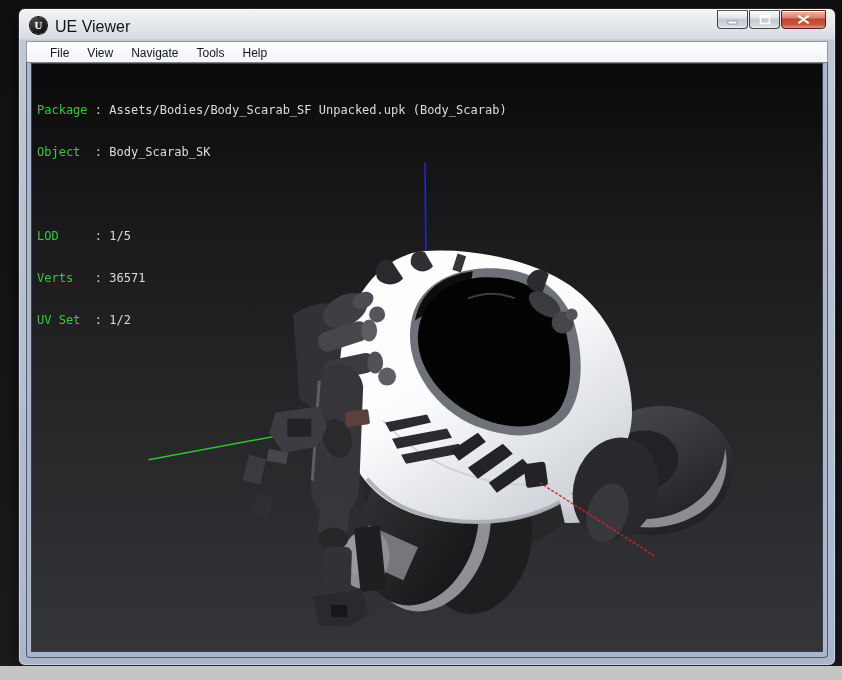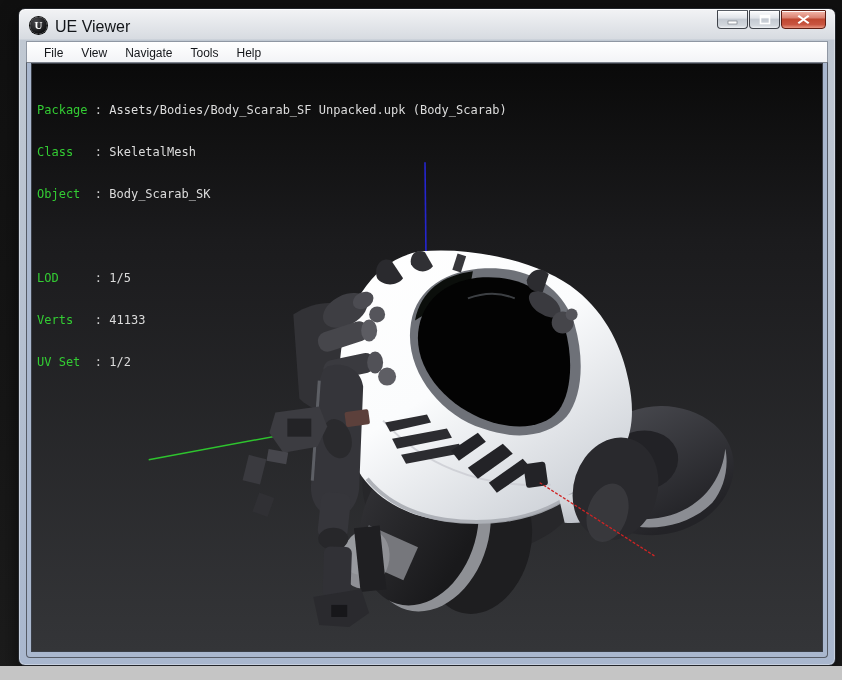--- a/index.html
+++ b/index.html
@@ -41,21 +41,21 @@
   }
   .win-btn svg{display:block;}
 
   .menubar{
     margin:0 7px;height:21px;
     background:linear-gradient(180deg,#ffffff,#f2f3f6);
     border:1px solid #8f97a3;border-bottom:none;
     display:flex;align-items:center;font-size:12px;color:#14161a;
   }
   .menu-item{padding:2px 9px;cursor:default;}
-  .menu-item:first-child{margin-left:8px;}
+  .menu-item:first-child{margin-left:14px;}
 
   .client{
     position:absolute;left:7px;right:7px;top:53px;bottom:7px;
     background:#a9b7ce;border:1px solid #555b66;border-top-color:#7d838d;
     border-radius:0 0 4px 4px;padding:0 4px 5px 4px;box-sizing:border-box;
   }
   .viewport{
     position:relative;width:100%;height:100%;overflow:hidden;
     border:1px solid #3a3e46;box-sizing:border-box;background:#0d0d0d;
   }
@@ -235,25 +235,24 @@
             <path d="M282,532 L330,524 L338,548 L318,562 L288,560 Z" fill="#2a2a2e"></path>
             <rect x="300" y="540" width="16" height="12" fill="#17171a"></rect>
           </g>
         </g>
 
         <line x1="509" y1="418" x2="624" y2="491" stroke-width="1.3" stroke-dasharray="3 1.6" stroke="#d02424"></line>
       </svg>
 
       <div class="overlay">
         <div class="row"><span class="lbl">Package</span><span class="sep">:</span><span class="val">Assets/Bodies/Body_Scarab_SF Unpacked.upk (Body_Scarab)</span></div>
-        <div class="row"><span class="lbl">Class</span><span class="sep">:</span><span class="val">SkeletalMesh</span></div>
         <div class="row"><span class="lbl">Object</span><span class="sep">:</span><span class="val">Body_Scarab_SK</span></div>
         <div class="gap"></div>
         <div class="row"><span class="lbl">LOD</span><span class="sep">:</span><span class="val">1/5</span></div>
-        <div class="row"><span class="lbl">Verts</span><span class="sep">:</span><span class="val">41133</span></div>
+        <div class="row"><span class="lbl">Verts</span><span class="sep">:</span><span class="val">36571</span></div>
         <div class="row"><span class="lbl">UV Set</span><span class="sep">:</span><span class="val">1/2</span></div>
       </div>
 
     </div>
   </div>
 </div>
 
 <div class="desktop-strip"></div>
 
 </body></html>

